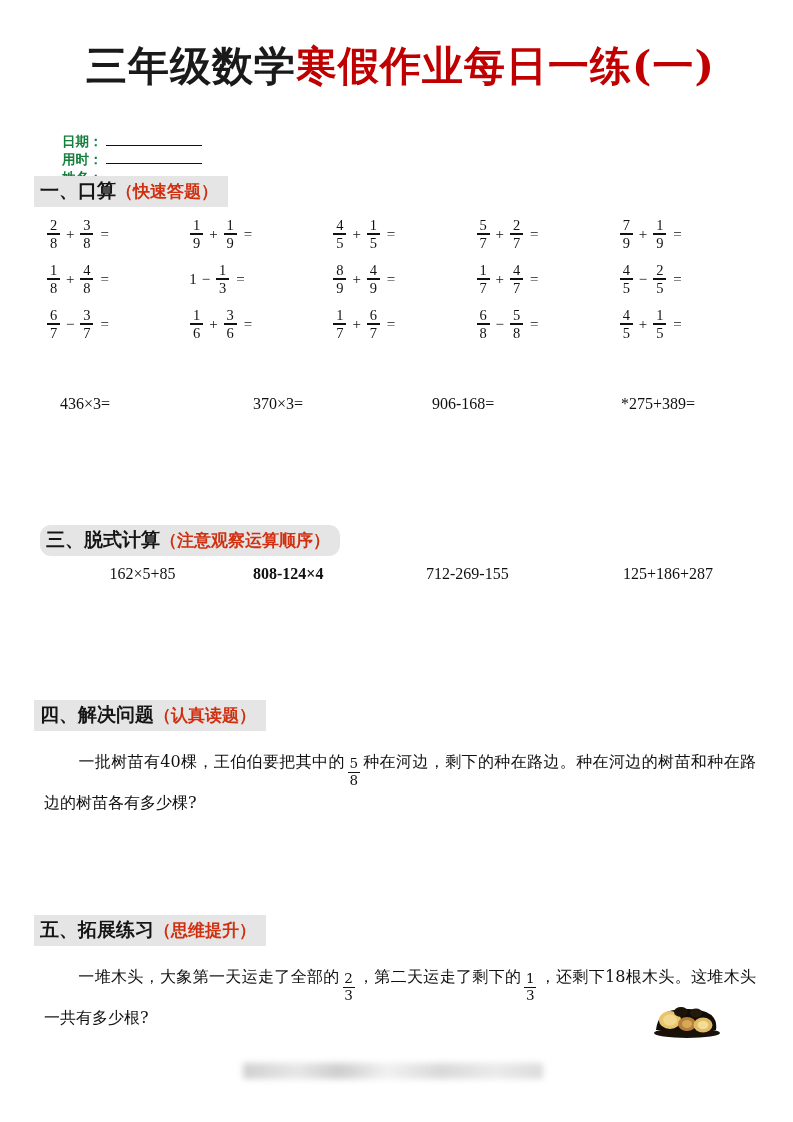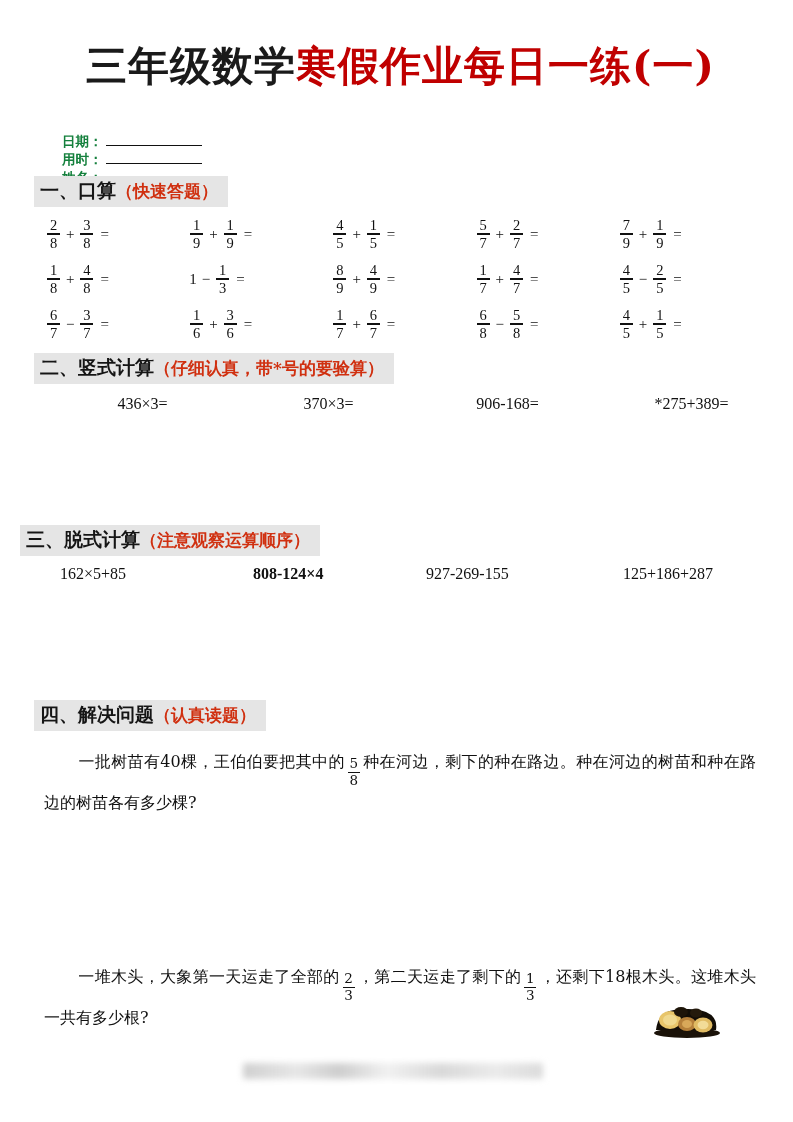--- a/index.html
+++ b/index.html
@@ -139,27 +139,27 @@
     position: absolute;
     left: 46px;
     width: 716px;
     display: grid;
     grid-template-columns: repeat(4, 1fr);
     font-family: "Liberation Serif", "DejaVu Serif", serif;
     font-size: 16px;
     color: #111;
   }
   .expr-cell { white-space: nowrap; }
-  .expr-row.vert { top: 395px; text-align: center; }
+  .expr-row.vert { top: 395px; }
   .expr-row.tuoshi { top: 565px; }
   .expr-row.vert .expr-cell:nth-child(1) { padding-left: 14px; }
   .expr-row.vert .expr-cell:nth-child(2) { padding-left: 28px; }
   .expr-row.vert .expr-cell:nth-child(3) { padding-left: 28px; }
   .expr-row.vert .expr-cell:nth-child(4) { padding-left: 38px; }
-  .expr-row.tuoshi .expr-cell:nth-child(1) { padding-left: 14px; }
+  .expr-row.tuoshi .expr-cell:nth-child(1) { padding-left: 14px; text-align: center; }
   .expr-row.tuoshi .expr-cell:nth-child(2) { padding-left: 28px; font-weight: bold; }
   .expr-row.tuoshi .expr-cell:nth-child(3) { padding-left: 22px; }
   .expr-row.tuoshi .expr-cell:nth-child(4) { padding-left: 40px; }
 
   
   .word-problem {
     position: absolute;
     left: 44px;
     width: 712px;
     font-family: "DejaVu Serif", "Liberation Serif", serif;
@@ -446,54 +446,54 @@
         <span class="op">+</span>
         <span class="frac">
           <span class="num">1</span>
           <span class="bar"></span>
           <span class="den">5</span>
         </span>
         <span class="eq">=</span>
       </div>
     </div>
 
-  <div class="sec-head" style="top:353px; left:34px;">
-    <span>二、竖式计算</span><span class="note note-red">（仔细认真，带*号的要验算）</span>
-  </div>
 
   <div class="expr-row vert">
     <div class="expr-cell">436×3=</div>
     <div class="expr-cell">370×3=</div>
     <div class="expr-cell">906-168=</div>
     <div class="expr-cell">*275+389=</div>
   </div>
 
-  <div class="sec-head" style="top:525px; left:20px;">
+  <div class="sec-head" style="top:525px; left:40px;border-radius:11px;">
     <span>三、脱式计算</span><span class="note note-red">（注意观察运算顺序）</span>
   </div>
 
   <div class="expr-row tuoshi">
     <div class="expr-cell">162×5+85</div>
     <div class="expr-cell">808-124×4</div>
-    <div class="expr-cell">927-269-155</div>
+    <div class="expr-cell">712-269-155</div>
     <div class="expr-cell">125+186+287</div>
   </div>
 
   <div class="sec-head" style="top:700px; left:34px;">
     <span>四、解决问题</span><span class="note note-red">（认真读题）</span>
   </div>
 
   <div class="word-problem" style="top:745px;">
     <span class="indent"></span><span>一批树苗有40棵，王伯伯要把其中的</span><span class="wp-frac">
         <span class="num">5</span>
         <span class="bar"></span>
         <span class="den">8</span>
       </span><span>种在河边，剩下的种在路边。种在河边的树苗和种在路边的树苗各有多少棵?</span>
   </div>
 
+  <div class="sec-head" style="top:915px; left:34px;">
+    <span>五、拓展练习</span><span class="note note-red">（思维提升）</span>
+  </div>
 
   <div class="word-problem" style="top:960px;">
     <span class="indent"></span><span>一堆木头，大象第一天运走了全部的</span><span class="wp-frac">
         <span class="num">2</span>
         <span class="bar"></span>
         <span class="den">3</span>
       </span><span>，第二天运走了剩下的</span><span class="wp-frac">
         <span class="num">1</span>
         <span class="bar"></span>
         <span class="den">3</span>

